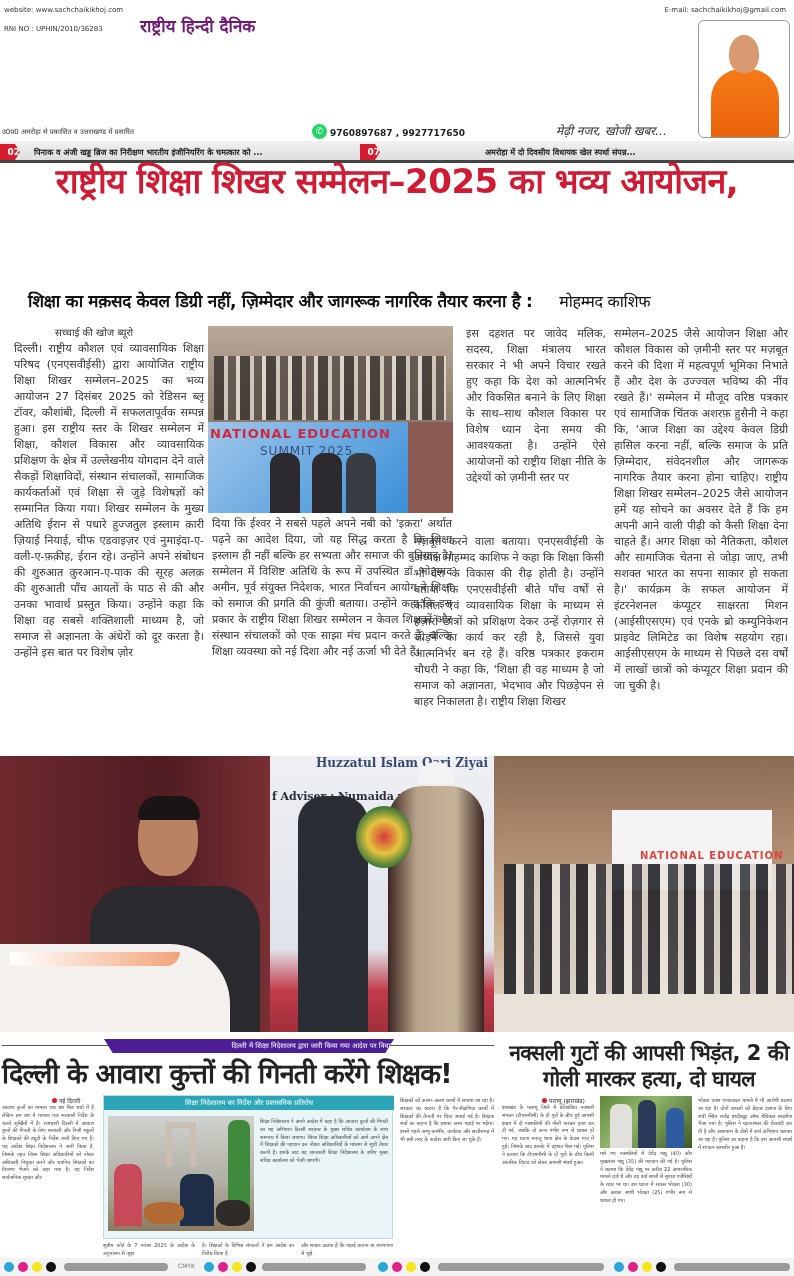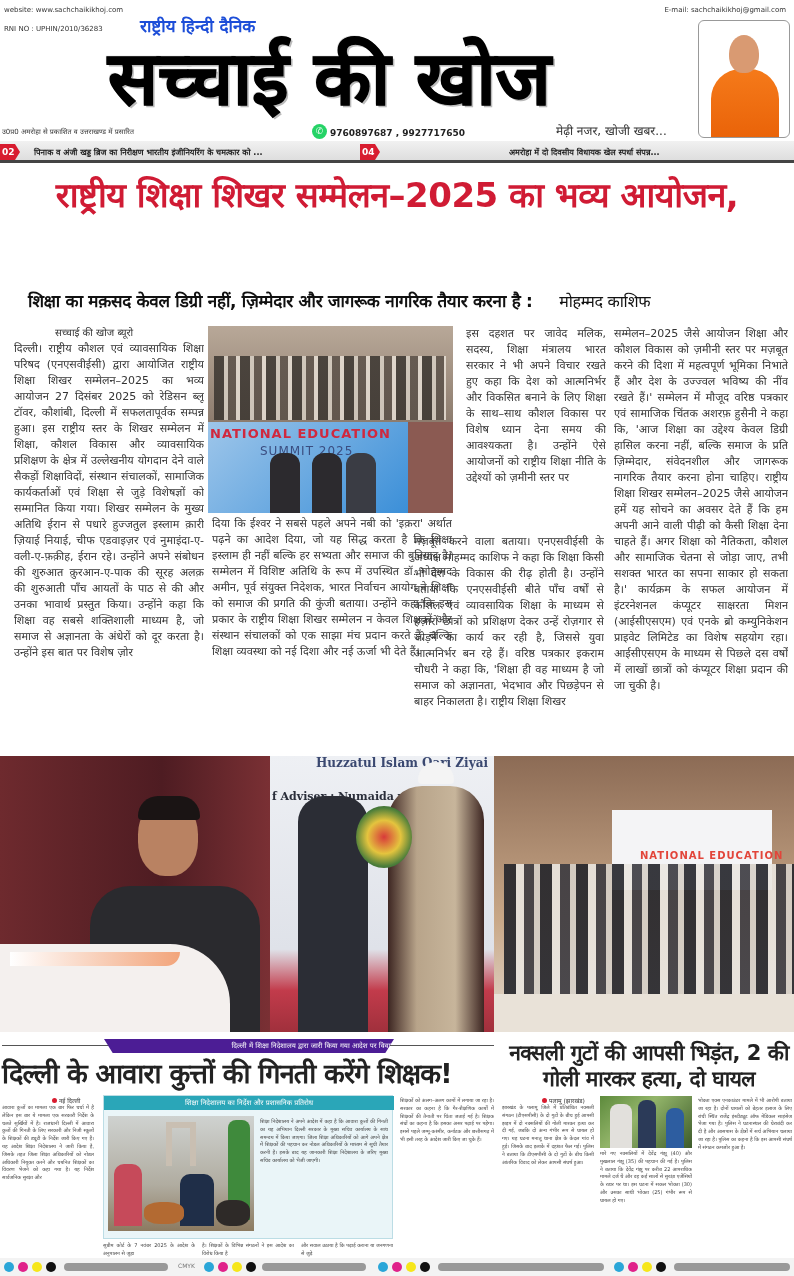--- a/index.html
+++ b/index.html
@@ -7,37 +7,37 @@
   body { font-family: "DejaVu Sans", sans-serif; color: #222; position: relative; }
 
   
   .masthead { position: absolute; left: 0; top: 0; width: 794px; height: 140px; }
   .meta-top { position: absolute; left: 4px; top: 6px; font-size: 7px; color: #333; }
   .rni { position: absolute; left: 4px; top: 25px; font-size: 7px; color: #333; }
   .email { position: absolute; right: 8px; top: 6px; font-size: 7px; color: #333; }
   .meta-list { position: absolute; left: 4px; top: 40px; width: 100px; }
   .meta-list .row { font-size: 7px; color: #333; height: 15px; line-height: 13px; border-bottom: 1px solid #888; width: 95px; }
   .meta-list .row.date { width: 100px; }
-  .tagline-top { position: absolute; left: 140px; top: 14px; font-size: 17px; font-weight: bold; color: #1d4ed8; }
+  .tagline-top { position: absolute; left: 140px; top: 14px; font-size: 17px; font-weight: bold; color: #701a75; }
   .logo { position: absolute; left: 108px; top: 30px; font-size: 74px; font-weight: 900; color: #000; letter-spacing: 0px; line-height: 96px; font-family: "DejaVu Sans", sans-serif; -webkit-text-stroke: 1px #000; text-shadow: 2px 2px 0 #bbb, -1px -1px 0 #ddd; }
   .published { position: absolute; left: 2px; top: 127px; font-size: 7px; color: #333; }
   .whatsapp { position: absolute; left: 312px; top: 124px; width: 15px; height: 15px; border-radius: 50%; background: #25d366; color: #fff; font-size: 9px; text-align: center; line-height: 15px; }
   .phones { position: absolute; left: 330px; top: 128px; font-size: 9px; font-weight: bold; color: #222; }
-  .slogan { position: absolute; left: 556px; top: 122px; font-size: 12px; color: #333; }
+  .slogan { position: absolute; left: 556px; top: 122px; font-size: 12px; color: #333; font-style: italic; }
   .portrait { position: absolute; left: 698px; top: 20px; width: 92px; height: 118px; border: 1px solid #999; border-radius: 6px; background: #fff; overflow: hidden; }
   .portrait .head { position: absolute; left: 30px; top: 14px; width: 30px; height: 38px; border-radius: 50% 50% 45% 45%; background: #d99a72; }
   .portrait .body { position: absolute; left: 12px; top: 48px; width: 68px; height: 72px; border-radius: 30px 30px 4px 4px; background: linear-gradient(180deg, #f57a1a, #e96208); }
 
   
   .ticker { position: absolute; left: 0; top: 141px; width: 794px; height: 22px; background: linear-gradient(#f1f1f1, #dedede); border-bottom: 3px solid #444; }
-  .ticker .num { position: absolute; top: 3px; height: 16px; width: 20px; background: #d81c2f; color: #fff; font-size: 9px; font-weight: bold; line-height: 16px; padding-left: 2px; clip-path: polygon(0 0, 75% 0, 100% 50%, 75% 100%, 0 100%); }
+  .ticker .num { position: absolute; top: 3px; height: 16px; width: 20px; background: #d81c2f; color: #fff; font-size: 9px; font-weight: bold; line-height: 16px; padding-left: 2px; clip-path: polygon(0 0, 75% 0, 100% 50%, 75% 100%, 0 100%); text-align: right; }
   .ticker .txt { position: absolute; top: 5px; font-size: 8px; font-weight: bold; color: #222; white-space: nowrap; }
 
   
-  .headline { position: absolute; left: 0; top: 174px; width: 794px; text-align: center; color: #d01b34; font-weight: bold; font-size: 34px; line-height: 42px; letter-spacing: -0.5px; }
+  .headline { position: absolute; left: 0; top: 160px; width: 794px; text-align: center; color: #d01b34; font-weight: bold; font-size: 34px; line-height: 42px; letter-spacing: -0.5px; }
   .subhead { position: absolute; left: 28px; top: 289px; font-size: 17px; font-weight: bold; color: #111; white-space: nowrap; letter-spacing: -0.3px; }
   .subhead .author { font-weight: normal; font-size: 16px; margin-left: 21px; }
 
   
   .col { position: absolute; font-size: 11px; line-height: 16px; color: #333; text-align: justify; }
   .byline { position: absolute; left: 55px; top: 325px; font-size: 10px; color: #333; }
   .photo-small { position: absolute; left: 208px; top: 326px; width: 245px; height: 187px; background: #c8b8a8; overflow: hidden; }
   .photo-small .stage { position: absolute; left: 0; top: 0; width: 245px; height: 96px; background: linear-gradient(#b8a898, #8d7c6e); }
   .photo-small .people { position: absolute; left: 6px; top: 30px; width: 232px; height: 64px; background: repeating-linear-gradient(90deg, #3a3530 0 10px, #d7cfc4 10px 14px, #5a5048 14px 22px, #e8e0d6 22px 26px); opacity: 0.85; }
   .photo-small .banner { position: absolute; left: 0; top: 96px; width: 200px; height: 91px; background: linear-gradient(135deg, #9ec6ea, #3b8fd8); }
@@ -99,36 +99,35 @@
   .regbar .cmyk { position: absolute; left: 178px; top: 4px; font-size: 6px; color: #777; }
 </style>
 </head>
 <body>
 
 <header class="masthead">
   <div class="meta-top">website: www.sachchaikikhoj.com</div>
   <div class="rni">RNI NO : UPHIN/2010/36283</div>
   <div class="email">E-mail: sachchaikikhoj@gmail.com</div>
   <div class="tagline-top">राष्ट्रीय हिन्दी दैनिक</div>
-  <div class="logo">सच्चाई की खोज</div>
   <div class="published">उ0प्र0 अमरोहा से प्रकाशित व उत्तराखण्ड में प्रसारित</div>
   <div class="whatsapp">✆</div>
   <div class="phones">9760897687 , 9927717650</div>
   <div class="slogan">मेढ़ी नजर, खोजी खबर...</div>
   <div class="portrait">
     <div class="body"></div>
     <div class="head"></div>
   </div>
 </header>
 
 <nav class="ticker">
   <div class="num" style="left:0;">02</div>
   <div class="txt" style="left:34px;">पिनाक व अंजी खड्ड ब्रिज का निरीक्षण भारतीय इंजीनियरिंग के चमत्कार को ...</div>
-  <div class="num" style="left:360px;">04</div>
-  <div class="txt" style="left:485px;margin-left:24px;">अमरोहा में दो दिवसीय विधायक खेल स्पर्धा संपन्न...</div>
+  <div class="num" style="left:360px;">07</div>
+  <div class="txt" style="left:485px;">अमरोहा में दो दिवसीय विधायक खेल स्पर्धा संपन्न...</div>
 </nav>
 
 <h1 class="headline">
   <div>राष्ट्रीय शिक्षा शिखर सम्मेलन–2025 का भव्य आयोजन,</div>
 </h1>
 <div class="subhead">
   <span>शिक्षा का मक़सद केवल डिग्री नहीं, ज़िम्मेदार और जागरूक नागरिक तैयार करना है :</span>
   <span class="author">मोहम्मद काशिफ</span>
 </div>
 <div class="byline">सच्चाई की खोज ब्यूरो</div>

